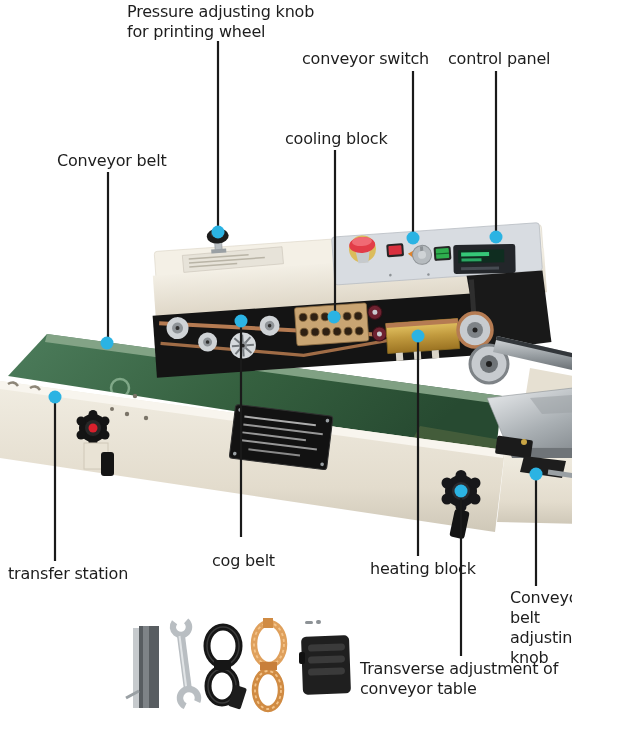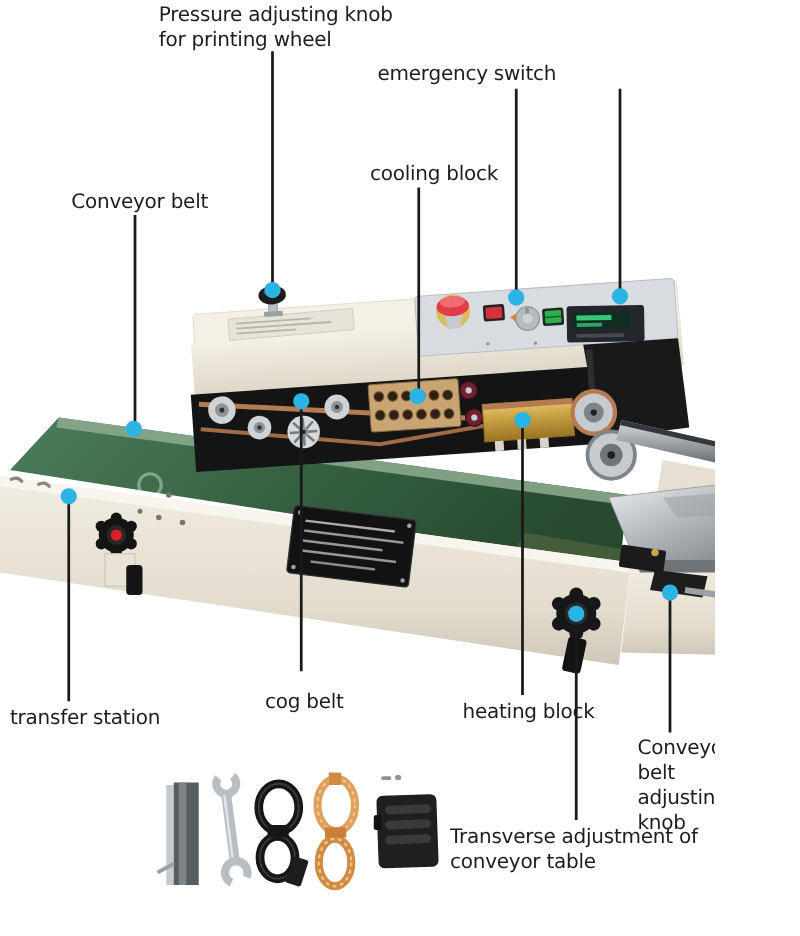--- a/index.html
+++ b/index.html
@@ -347,22 +347,23 @@
     <circle cx="241" cy="321" r="6.5"></circle>
     <circle cx="418" cy="336" r="6.5"></circle>
     <circle cx="55" cy="397" r="6.5"></circle>
     <circle cx="461" cy="491" r="6.5"></circle>
     <circle cx="536" cy="474" r="6.5"></circle>
   </g>
 </svg>
 
 <div class="callout" style="left:127px;top:2px;">Pressure adjusting knob
 for printing wheel</div>
-<div class="callout" style="left:302px;top:49px;">emergency switch</div>
-<div class="callout" style="left:285px;top:129px;margin-left:11px;">cooling block</div>
+<div class="callout" style="left:302px;top:49px;">conveyor switch</div>
+<div class="callout" style="left:448px;top:49px;">control panel</div>
+<div class="callout" style="left:285px;top:129px;">cooling block</div>
 <div class="callout" style="left:57px;top:151px;">Conveyor belt</div>
 <div class="callout" style="left:212px;top:551px;">cog belt</div>
 <div class="callout" style="left:370px;top:559px;">heating block</div>
 <div class="callout" style="left:8px;top:564px;">transfer station</div>
 <div class="callout" style="left:510px;top:588px;">Conveyor belt
 adjusting knob</div>
 <div class="callout" style="left:360px;top:659px;">Transverse adjustment of
 conveyor table</div>
 
 

